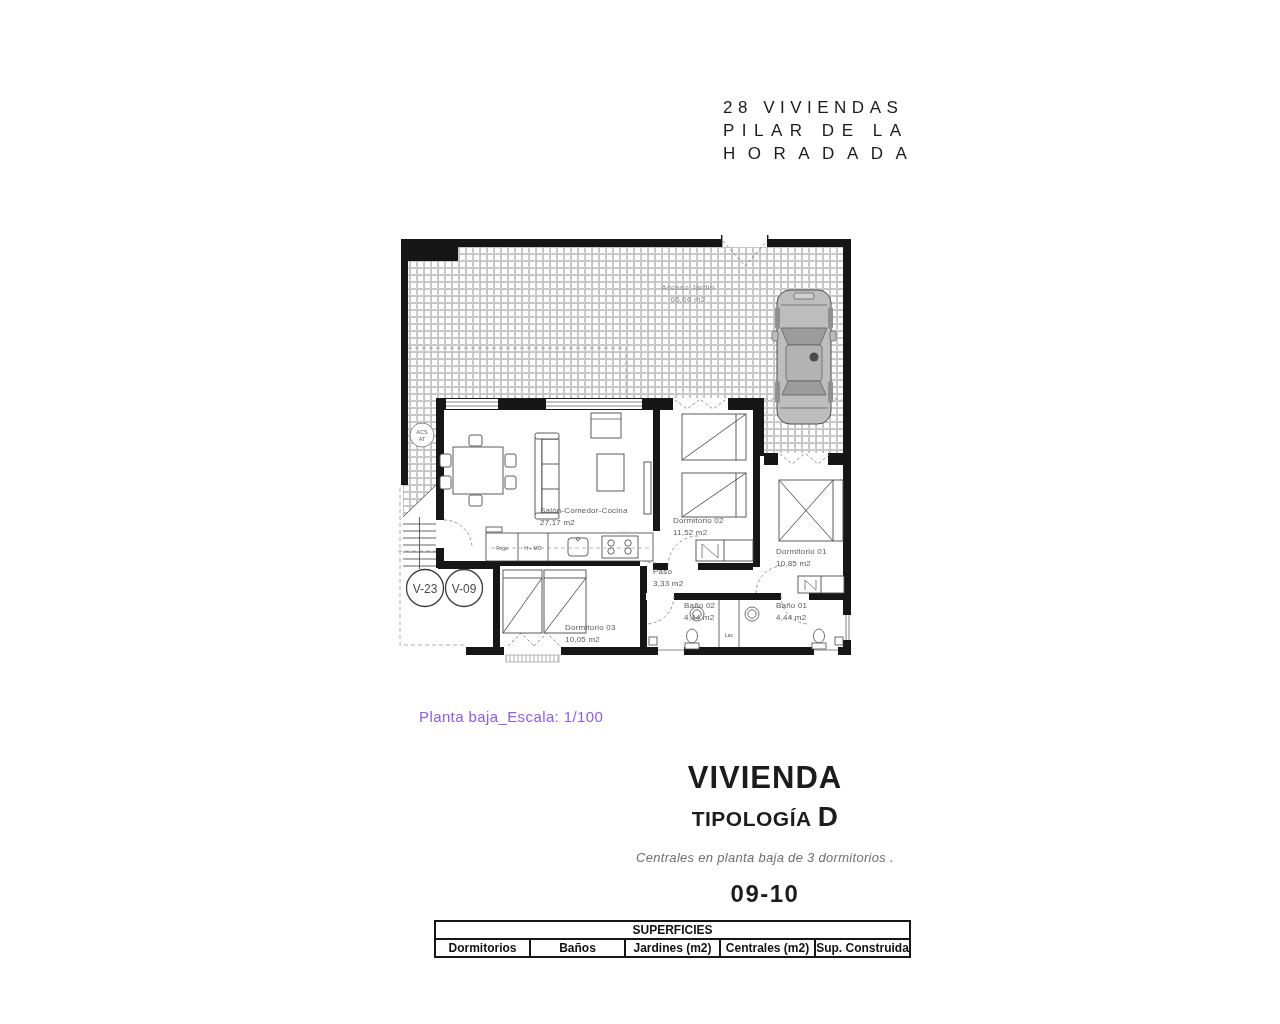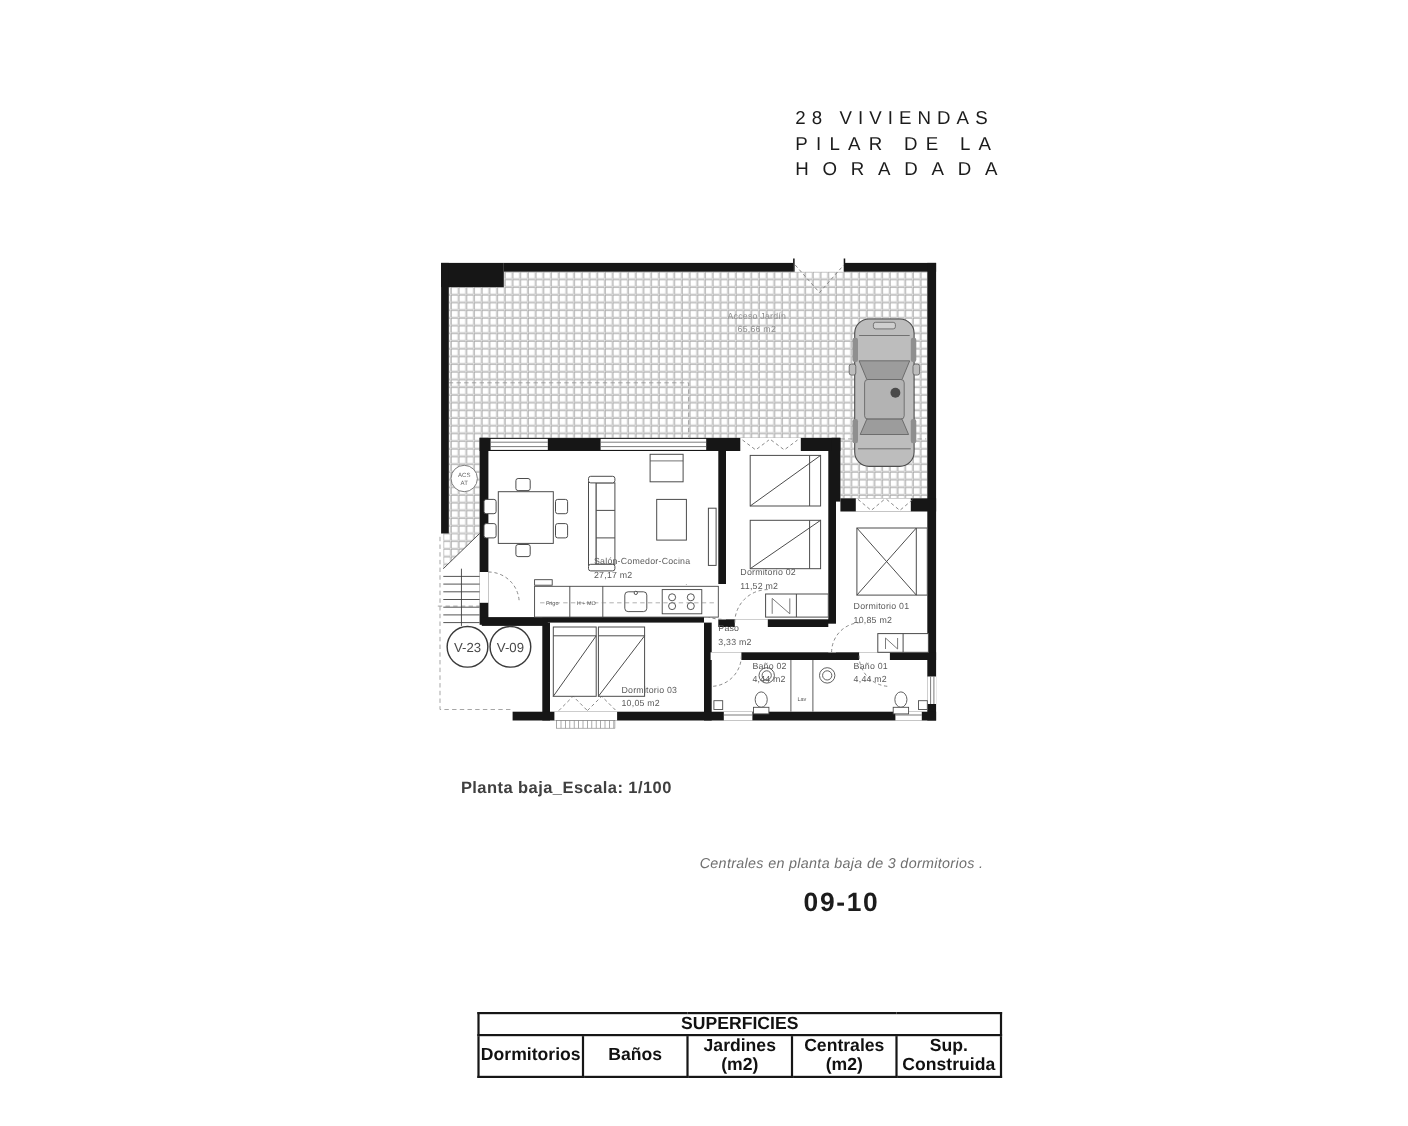--- a/index.html
+++ b/index.html
@@ -5,33 +5,33 @@
   html,body{margin:0;padding:0;background:#fff;}
   .page{position:relative;width:1280px;height:1024px;background:#ffffff;overflow:hidden;
         font-family:"Liberation Sans",sans-serif;color:#1c1c1c;}
 
   
   .project-title{position:absolute;left:723px;top:96px;font-weight:normal;color:#1b1b1b;}
   .project-title .t{height:23px;line-height:23px;font-size:17px;white-space:nowrap;}
   .ls1{letter-spacing:5.5px;} .ls2{letter-spacing:7.5px;} .ls3{letter-spacing:12.5px;}
 
   
-  .scale-note{position:absolute;left:419px;top:708px;font-size:15px;color:#404040;letter-spacing:.4px;font-weight:bold;}
+  .scale-note{position:absolute;left:419px;top:708px;font-size:15px;color:#8b5cf6;letter-spacing:.4px;}
 
   
   .heading{position:absolute;left:615px;top:760px;width:300px;text-align:center;}
   .h-title{font-size:31px;font-weight:bold;letter-spacing:1px;}
   .h-sub{margin-top:5px;font-size:21px;font-weight:bold;letter-spacing:.5px;}
   .h-sub .letter{font-size:28px;margin-left:6px;}
   .h-desc{margin-top:17px;font-size:13px;color:#6f6f6f;letter-spacing:.3px;font-style:italic;}
   .h-units{margin-top:15px;font-size:24px;font-weight:bold;letter-spacing:1.5px;}
 
   
   .areas-table{position:absolute;left:303px;top:920px;border-collapse:collapse;table-layout:fixed;}
-  .areas-table td{font-size:16px;text-align:center;vertical-align:middle;padding:0;color:#111;
+  .areas-table td{font-size:12px;text-align:center;vertical-align:middle;padding:0;color:#111;
                   font-family:"Liberation Sans",sans-serif;}
   .areas-table .bc{border:2px solid #161616;}
   .areas-table .nb{border:none;}
   .bold{font-weight:bold;}
 
   
   .plan-wrap{position:absolute;left:396px;top:233px;width:462px;height:438px;}
   svg text{font-family:"Liberation Sans",sans-serif;}
   .rlab{fill:#5a5a5a;font-size:8px;letter-spacing:.2px;}
   .rlab-light{fill:#8f8f8f;font-size:8px;letter-spacing:.2px;}
@@ -304,20 +304,22 @@
     <text x="288" y="387" class="rlab">4,44 m2</text>
 
     <text x="380" y="375" class="rlab">Baño 01</text>
     <text x="380" y="387" class="rlab">4,44 m2</text>
   </svg>
   </div>
 
   <div class="scale-note">Planta baja_Escala: 1/100</div>
 
   <div class="heading">
+    <div class="h-title">VIVIENDA</div>
+    <div class="h-sub"><span>TIPOLOGÍA</span><span class="letter">D</span></div>
     <div class="h-desc">Centrales en planta baja de 3 dormitorios .</div>
     <div class="h-units">09-10</div>
   </div>
 
   <table class="areas-table">
     <colgroup>
       <col style="width:132px">
         <col style="width:95px">
         <col style="width:95px">
       <col style="width:95px">

